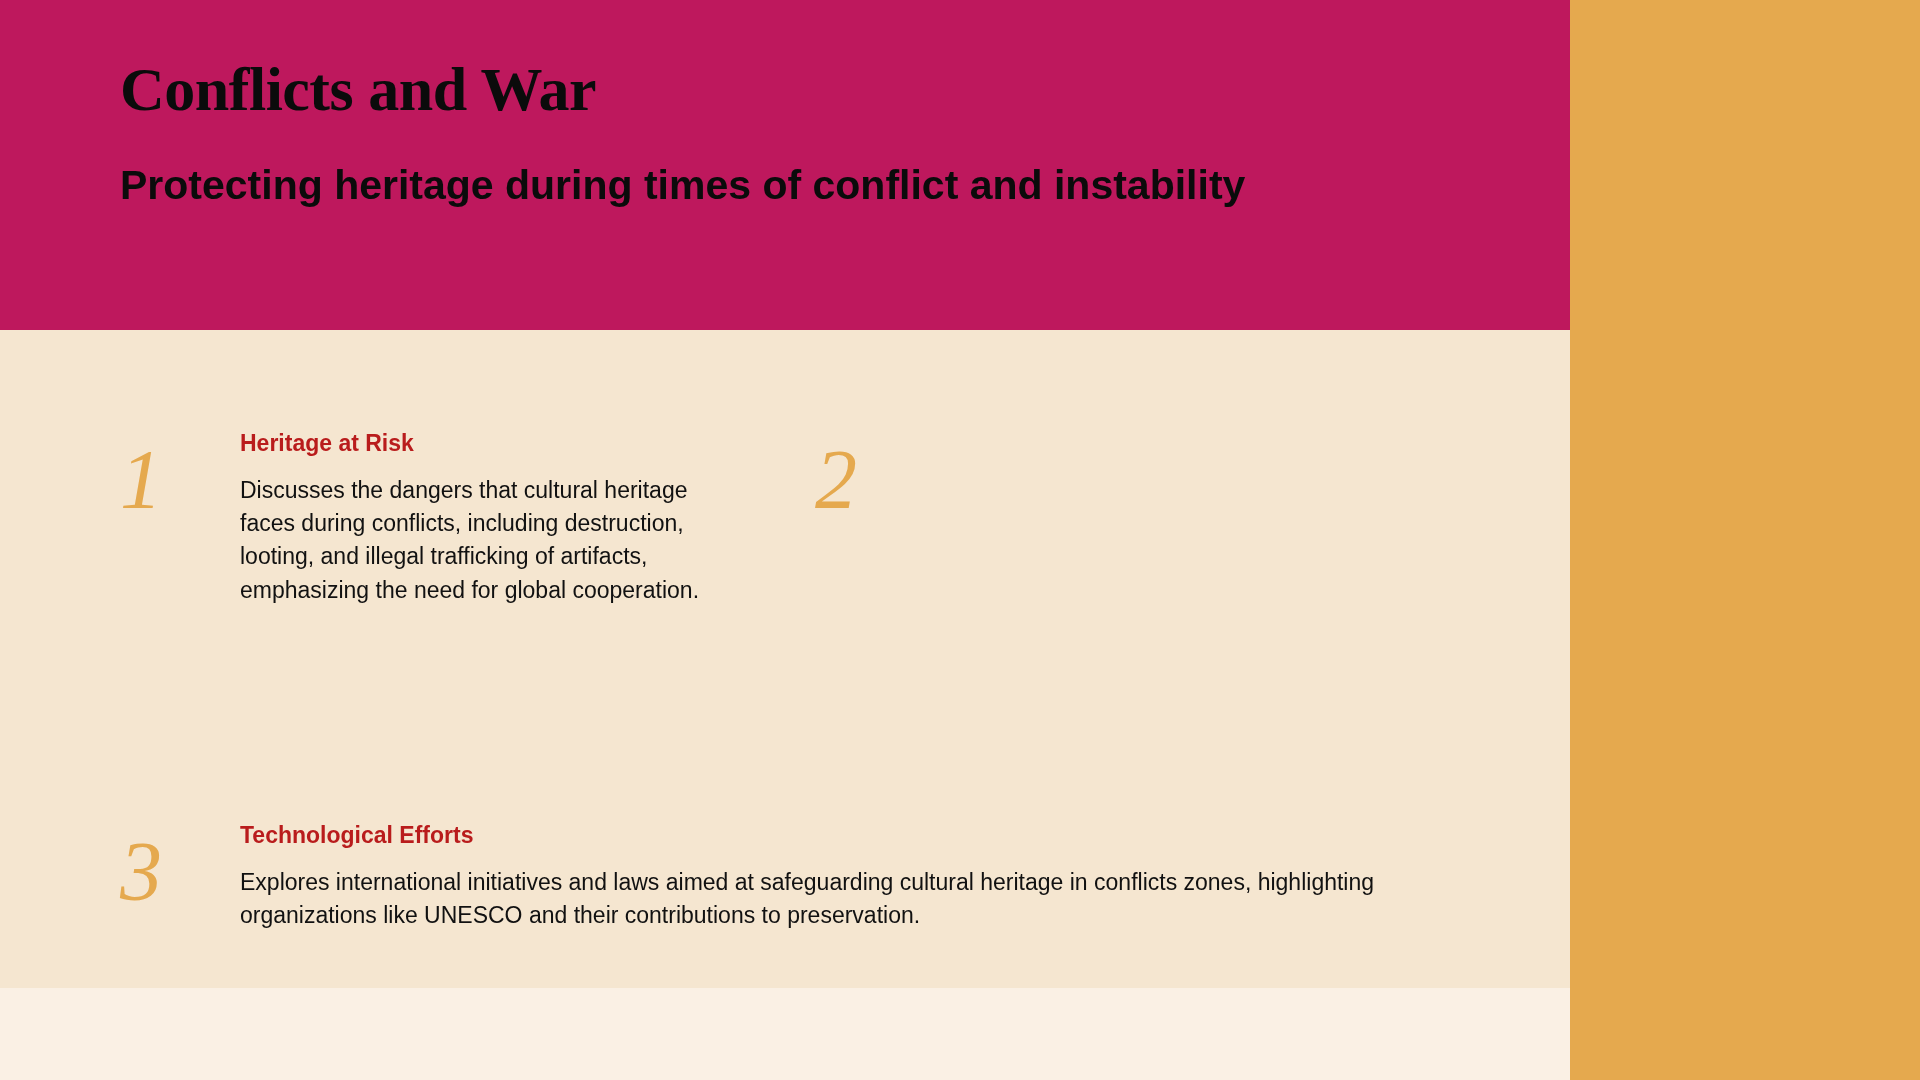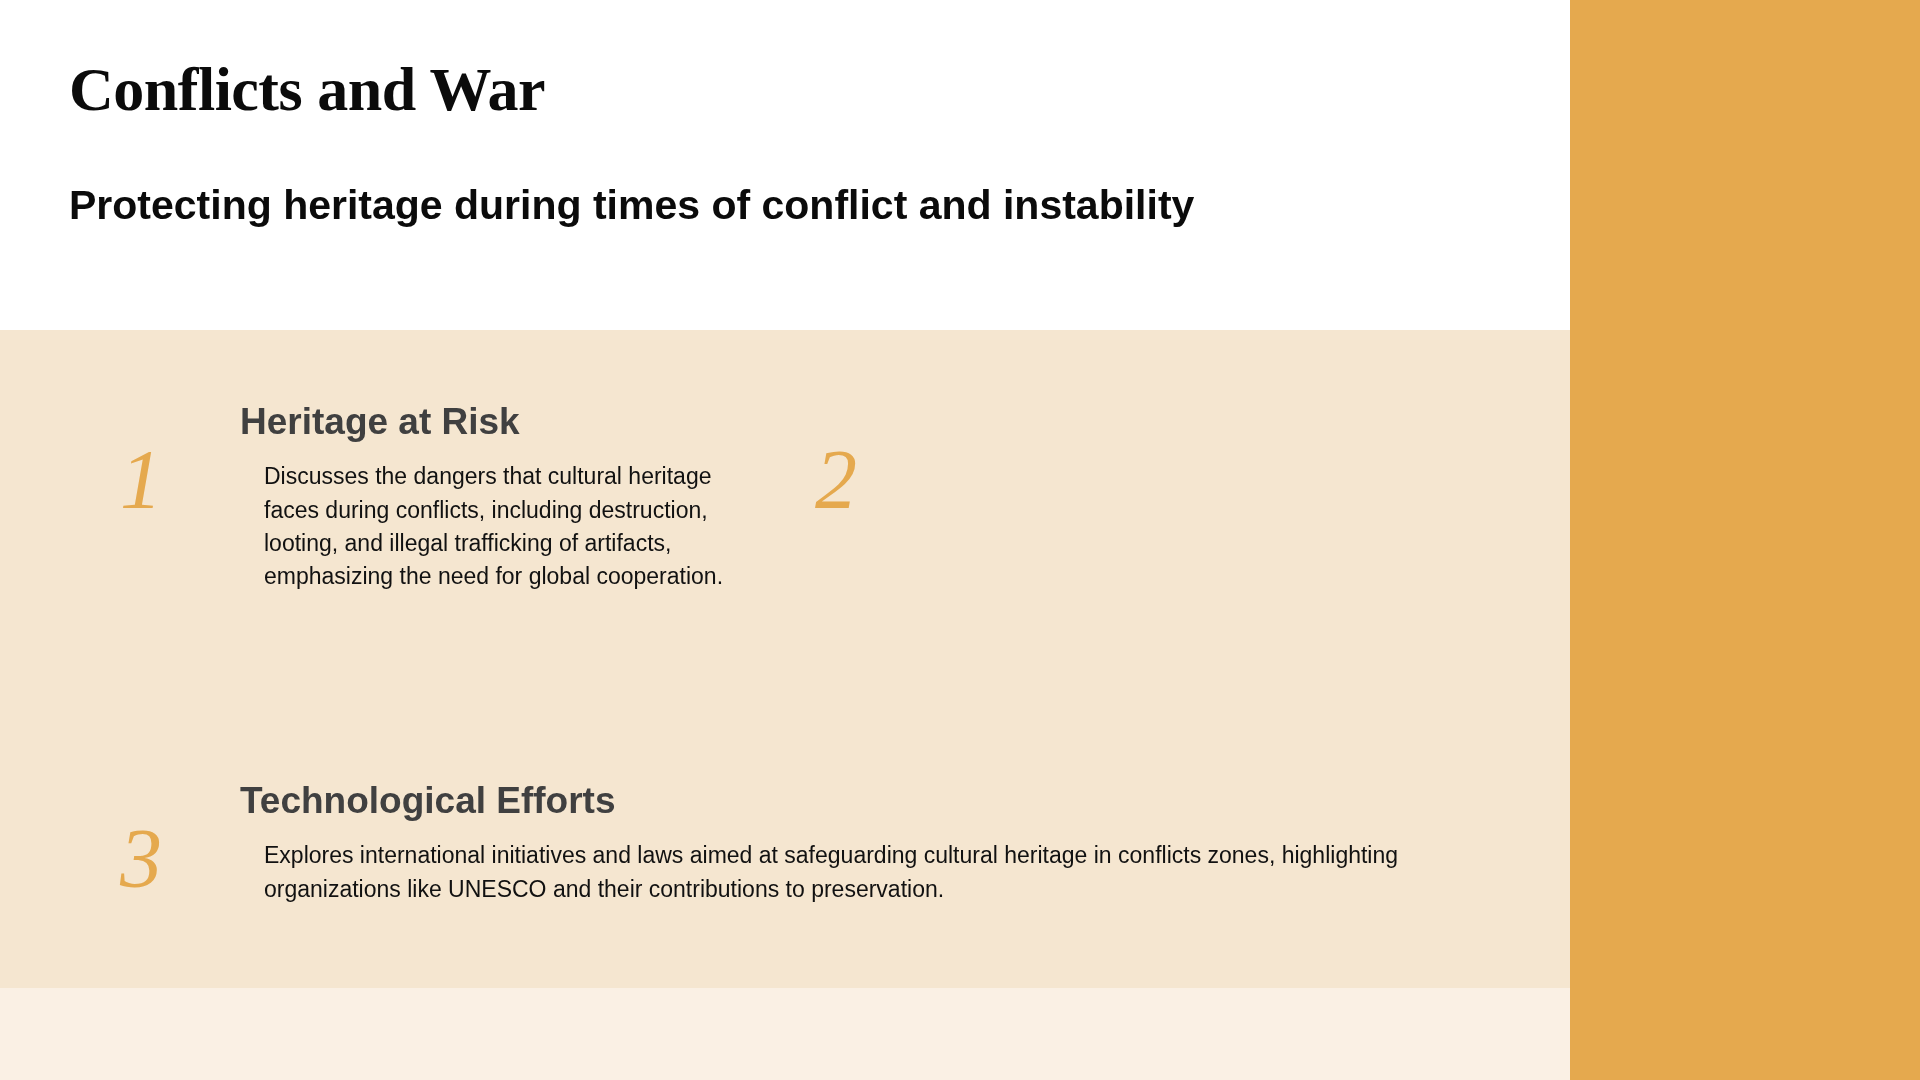--- a/index.html
+++ b/index.html
@@ -23,33 +23,33 @@
     width: 350px;
     height: 1080px;
     background: #e5a94e;
   }
   .header {
     position: absolute;
     top: 0;
     left: 0;
     width: 1570px;
     height: 330px;
-    background: #ffffff;
-    padding: 55px 0 0 69px;
+    background: #be185d;
+    padding: 55px 0 0 120px;
   }
   .title {
     font-family: "Liberation Serif", serif;
     font-weight: bold;
     font-size: 62px;
     line-height: 1.1;
     color: #0b0b0b;
     letter-spacing: -0.5px;
   }
   .subtitle {
-    margin-top: 56px;
+    margin-top: 36px;
     font-family: "Liberation Sans", sans-serif;
     font-weight: bold;
     font-size: 41px;
     line-height: 1.28;
     color: #0b0b0b;
     max-width: 1330px;
   }
   .body-panel {
     position: absolute;
     top: 330px;
@@ -84,30 +84,30 @@
     line-height: 1;
     color: #e5a94e;
     width: 120px;
     flex: 0 0 120px;
     text-align: left;
     padding-top: 38px;
   }
   .item-content { flex: 1; padding-right: 40px; }
   .item-title {
     font-weight: bold;
-    font-size: 37px;
+    font-size: 23px;
     line-height: 1.2;
-    color: #404040;
+    color: #b91c1c;
     margin-bottom: 16px;
+    margin-top: 30px;
   }
   .item-text {
     font-size: 23px;
     line-height: 1.45;
     color: #111;
-    margin-left: 24px;
   }
   .item-half .item-content { max-width: 545px; }
   .item-full .item-content { max-width: 1270px; }
 </style>
 </head>
 <body>
 
 <div class="slide">
 
   <div class="accent-bar"></div>

